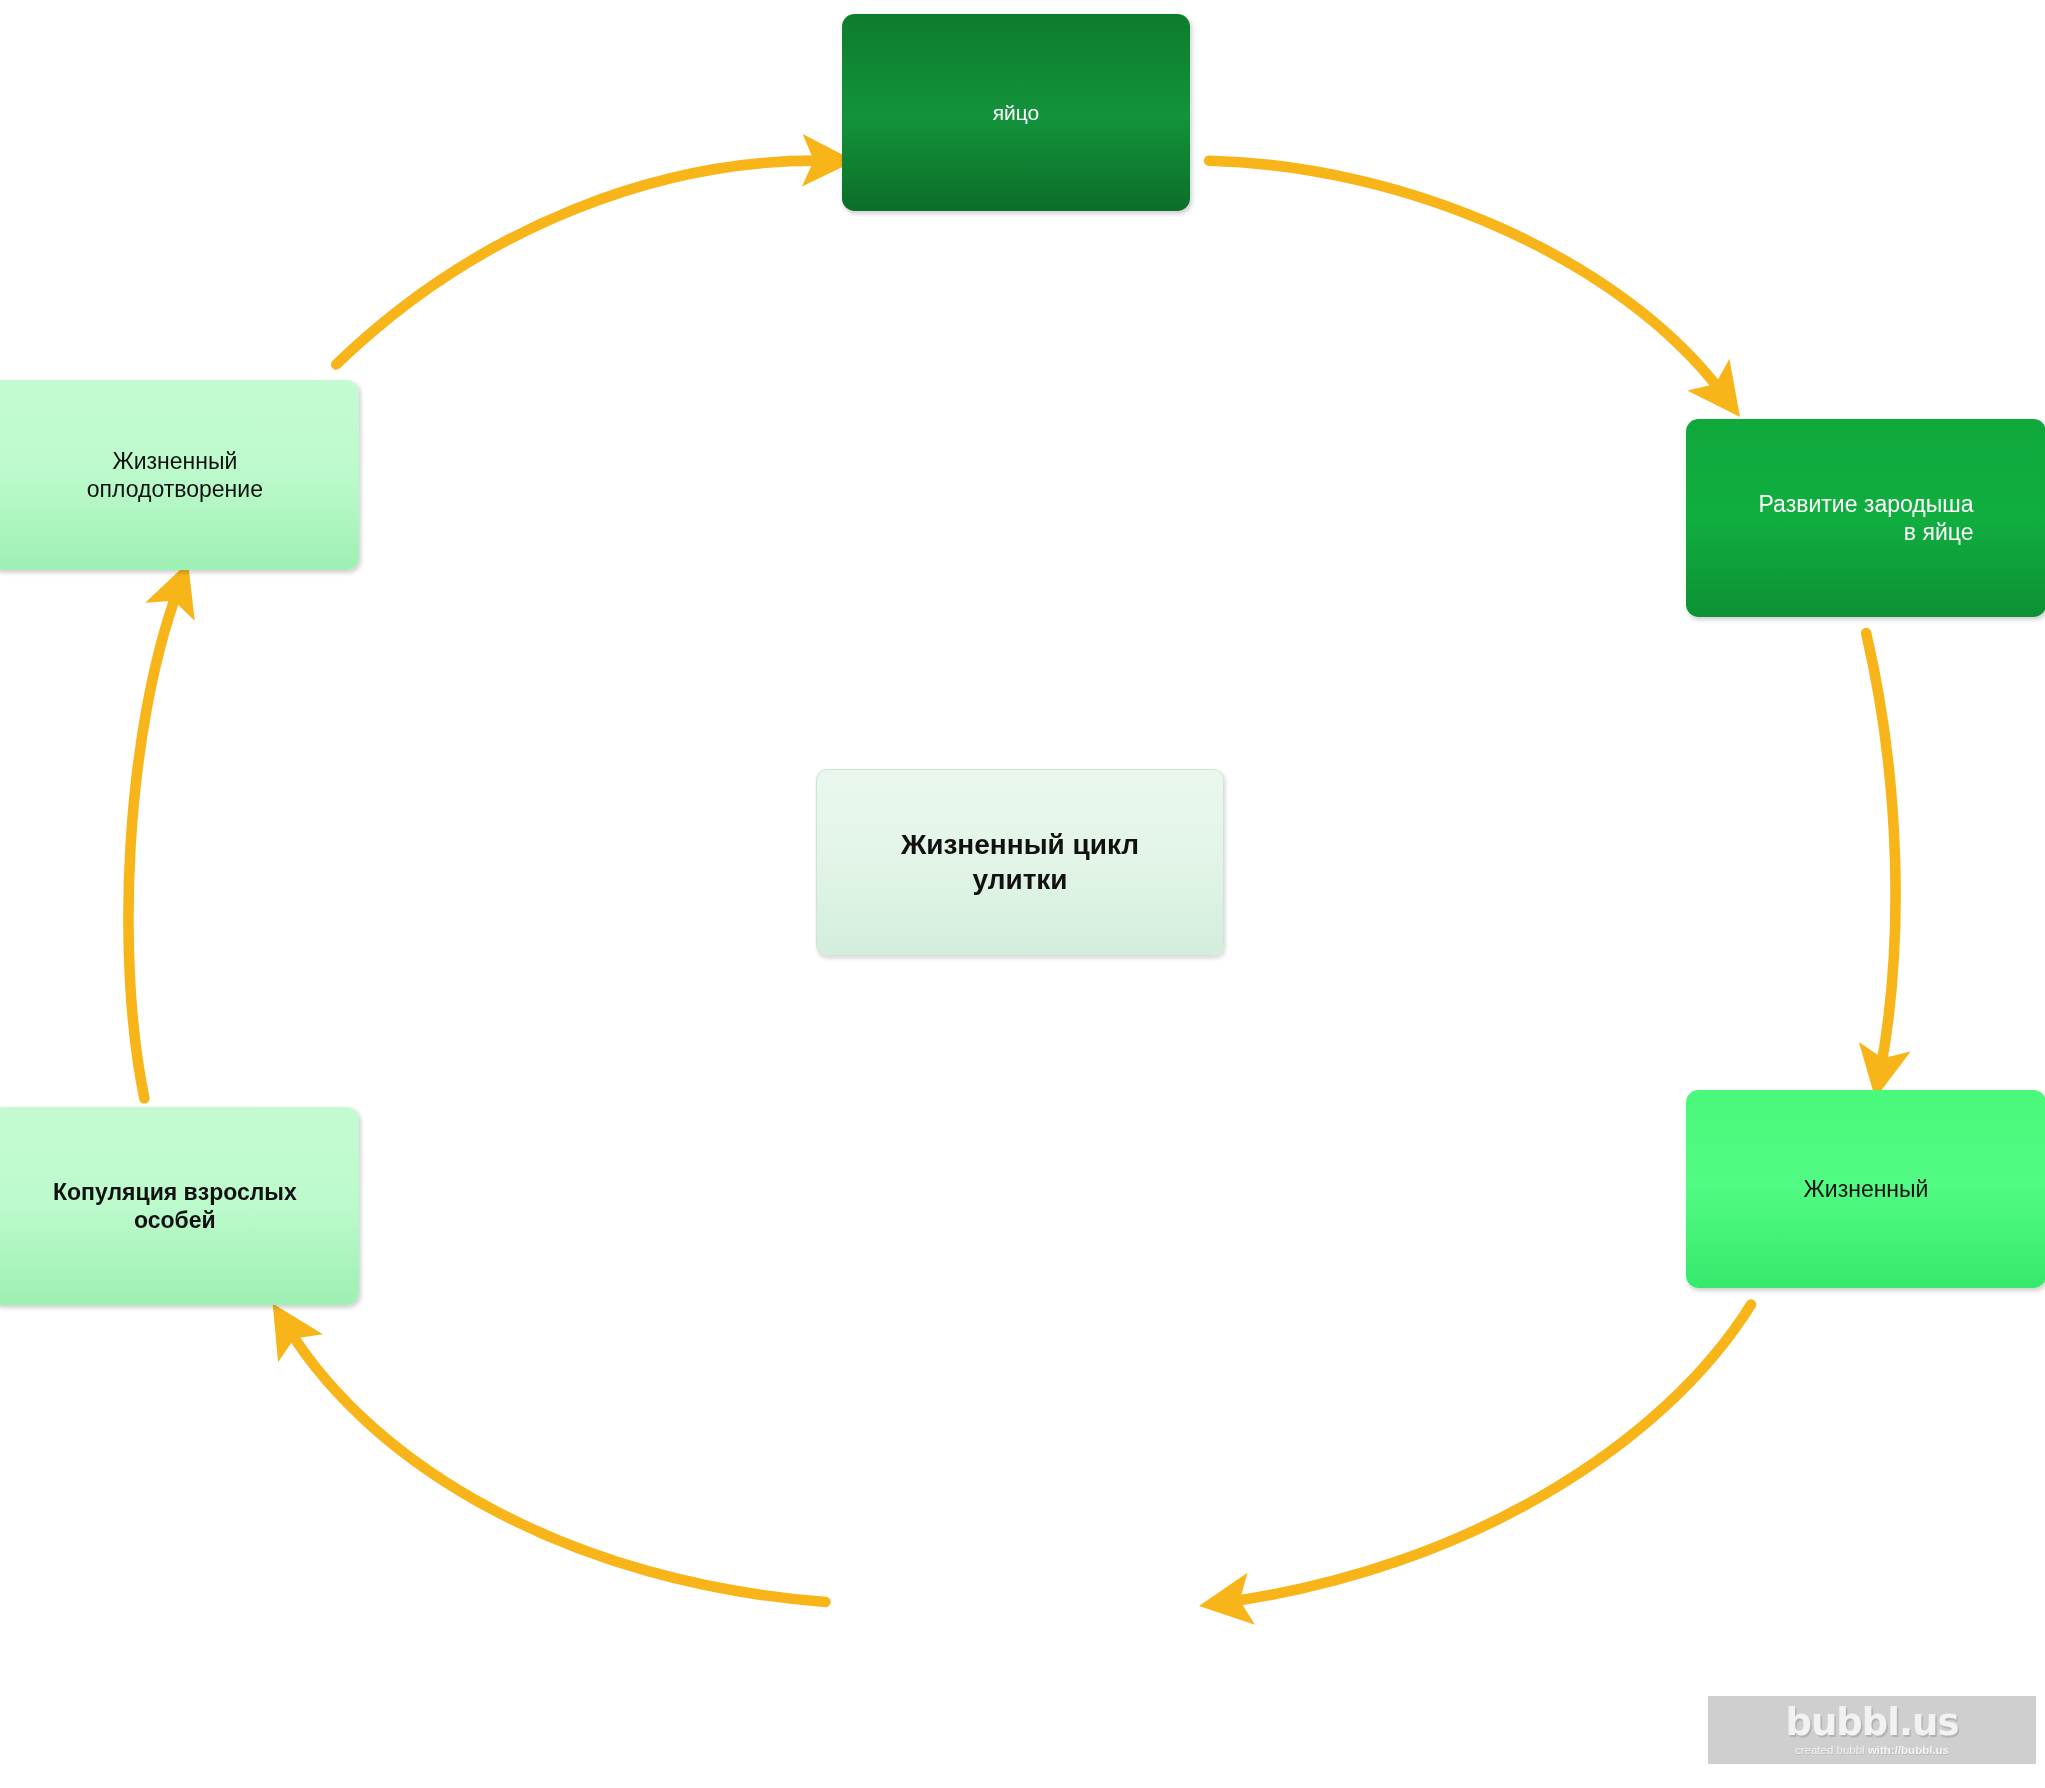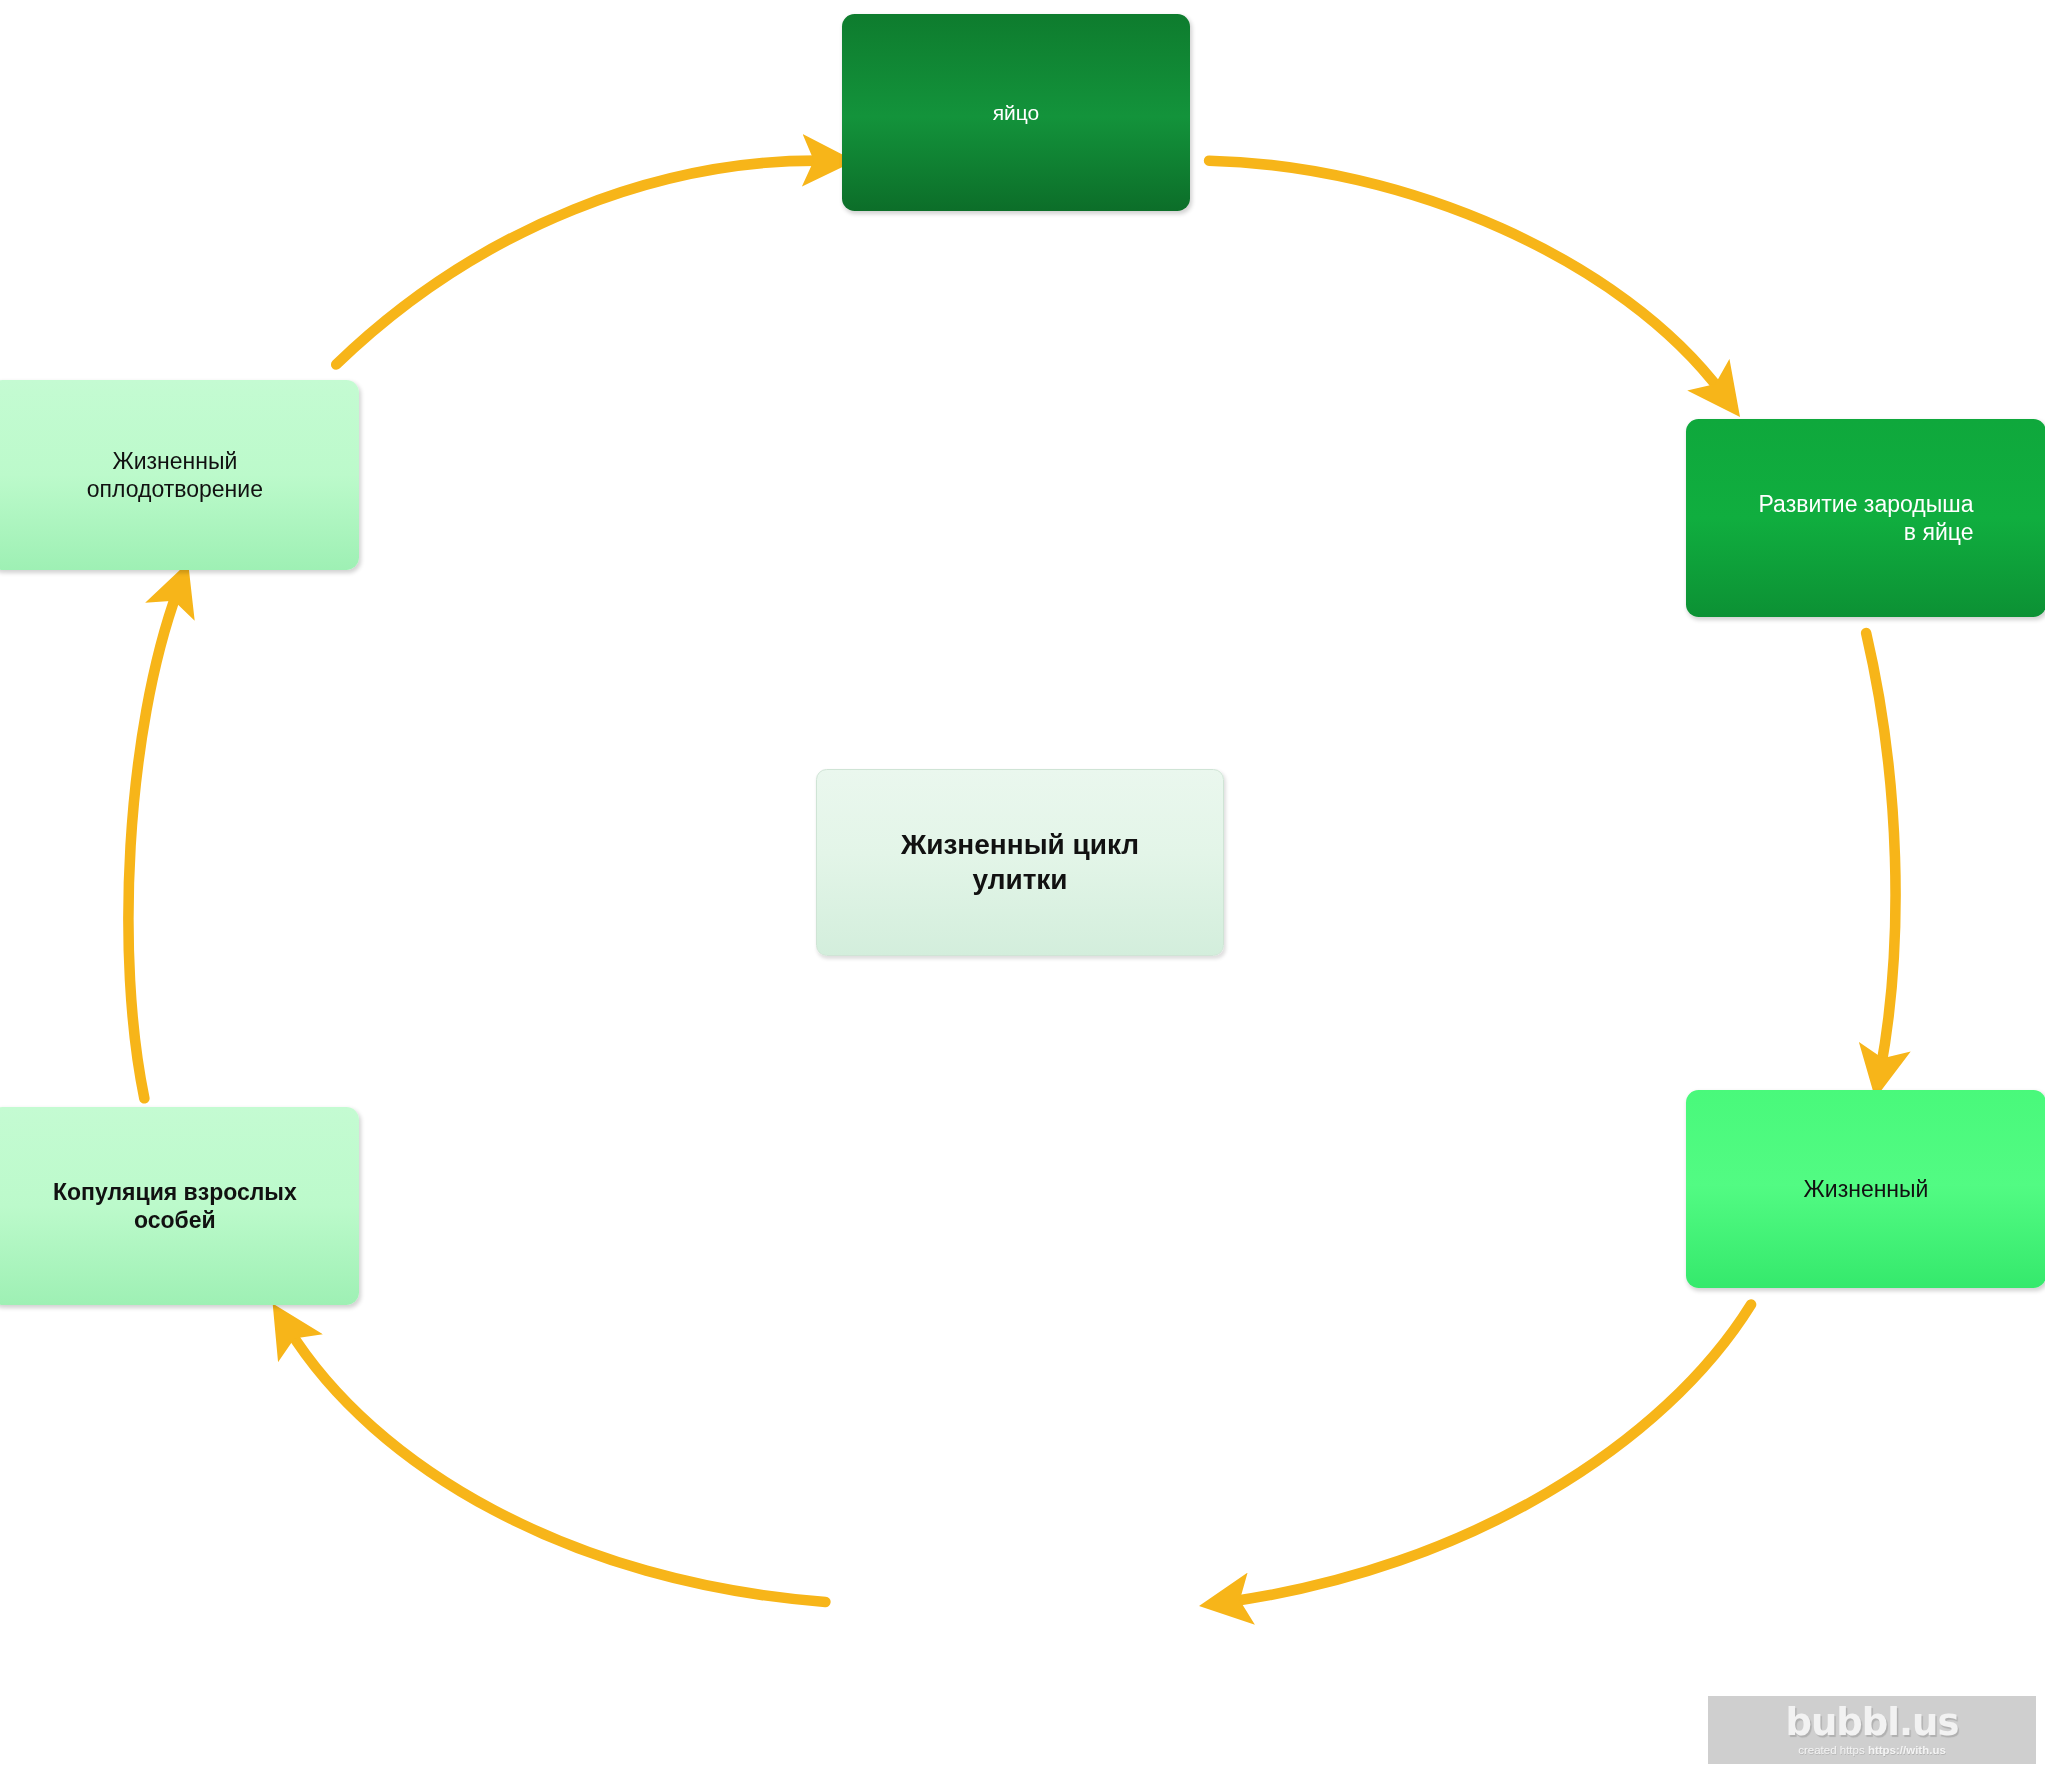--- a/index.html
+++ b/index.html
@@ -156,17 +156,17 @@
 оплодотворение</span>
   </div>
 
   <div class="node center" style="left:816px; top:769px; width:408px; height:187px;">
     <span>Жизненный цикл
 улитки</span>
   </div>
 
   <div id="watermark">
     <div id="wm-logo">bubbl.us</div>
-    <div id="wm-sub"><span>created https </span><b>https://with.us</b></div>
+    <div id="wm-sub"><span>created bubbl </span><b>with://bubbl.us</b></div>
   </div>
 
 </div>
 
 
 </body></html>

